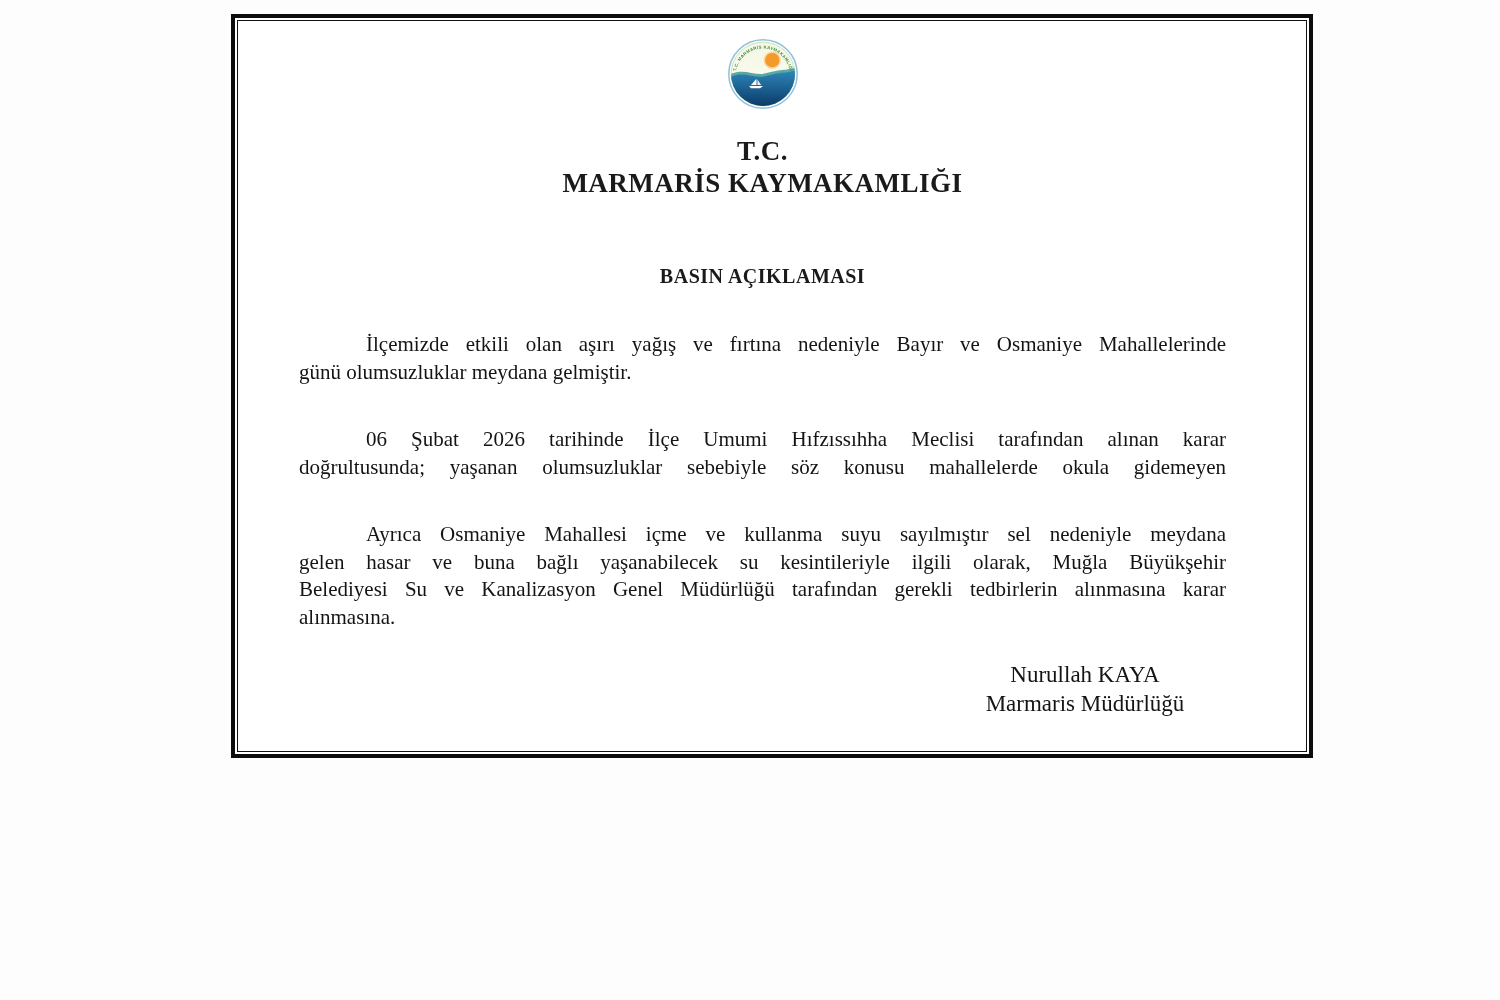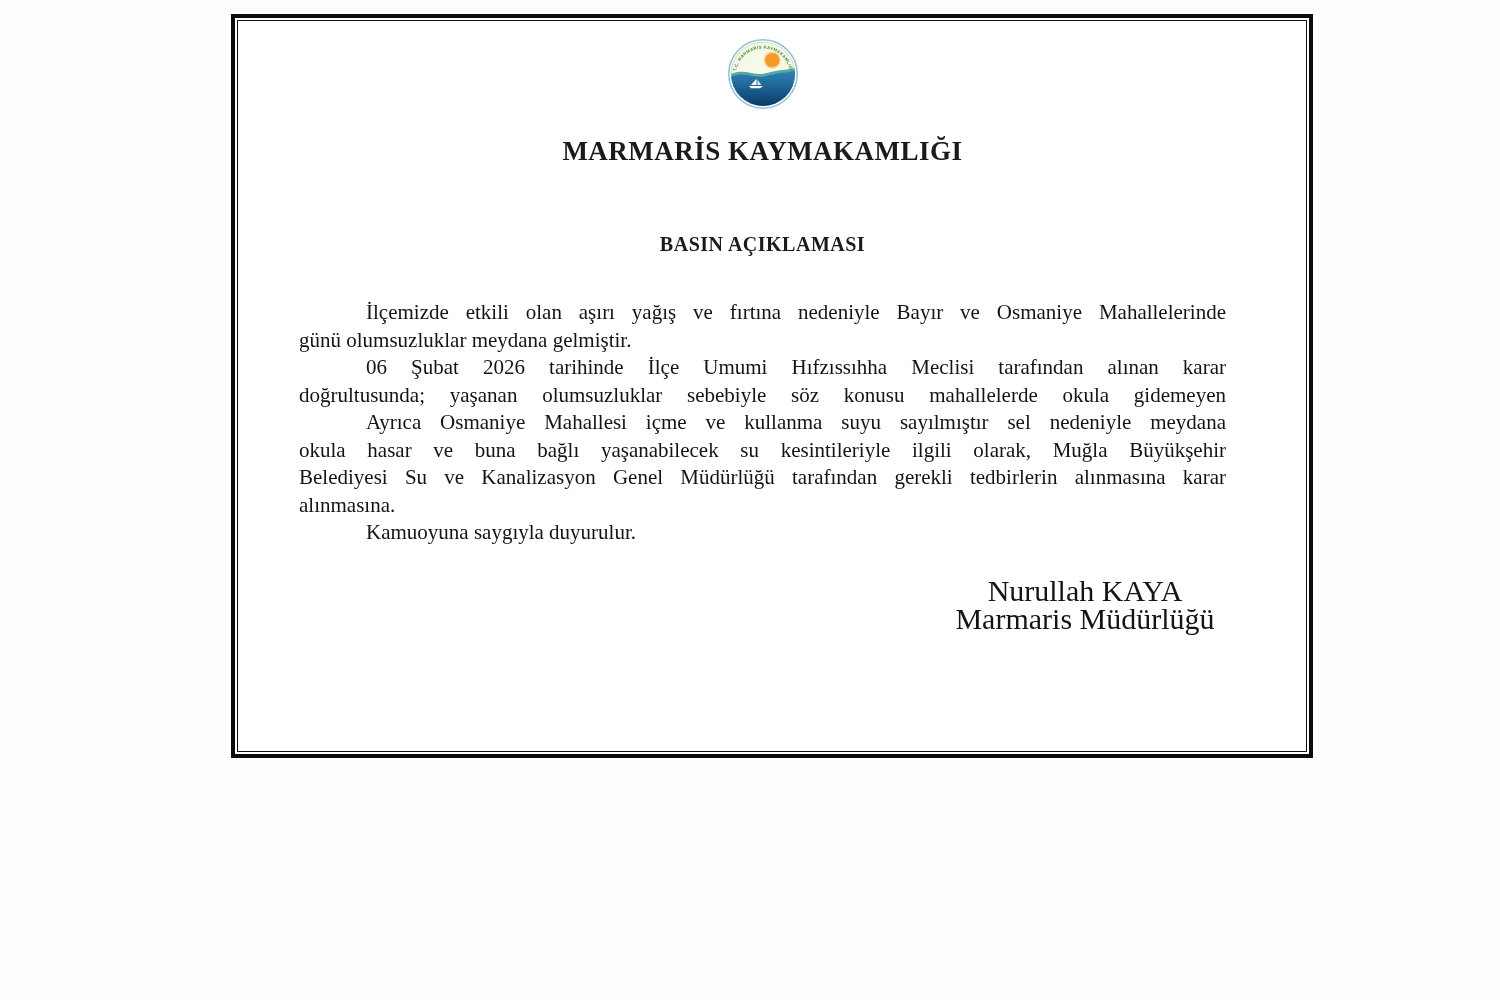--- a/index.html
+++ b/index.html
@@ -39,30 +39,30 @@
   .logo-wrap { margin-top: 16px; text-align: center; height: 74px; }
   .logo-wrap svg { width: 74px; height: 74px; }
 
   .hdr { text-align: center; font-weight: bold; }
   .hdr-main { margin-top: 24px; font-size: 27px; line-height: 32px; letter-spacing: 0.5px; }
   .doc-title { margin-top: 62px; text-align: center; font-weight: bold; font-size: 20px; line-height: 30px; letter-spacing: 0.5px; }
 
   .body-text { margin-top: 40px; font-size: 21px; line-height: 27.5px; color: #141414; }
   .bl { white-space: nowrap; }
   .jl { text-align: justify; text-align-last: justify; word-spacing: 1px; white-space: normal; }
-  .il { padding-left: 67px; }
+  .il { padding-left: 67px; margin-top: 40px; }
   .ll { text-align: left; text-align-last: left; }
 
   .signature {
     margin-top: 30px;
     margin-left: auto;
     margin-right: 0;
     width: 282px;
     text-align: center;
-    font-size: 30px;
+    font-size: 23px;
     line-height: 28.5px;
     color: #141414;
   }
 </style>
 </head>
 <body>
 
 <div class="canvas">
   <div class="doc">
     <div class="doc-inner">
@@ -100,38 +100,38 @@
           <text font-size="4.6" fill="#3f8a3c" font-weight="bold" letter-spacing="0.4" font-family="Liberation Sans, sans-serif">
             <textPath href="#arcTop" startOffset="50%" text-anchor="middle">T.C. MARMARİS KAYMAKAMLIĞI</textPath>
           </text>
           <text font-size="4" fill="#3f8a3c" letter-spacing="1.2" font-family="Liberation Sans, sans-serif">
             <textPath href="#arcBot" startOffset="50%" text-anchor="middle">· · · · ·</textPath>
           </text>
         </svg>
       </div>
 
       <div class="hdr hdr-main">
+        <div>T.C.</div>
         <div>MARMARİS KAYMAKAMLIĞI</div>
       </div>
 
       <div class="doc-title">BASIN AÇIKLAMASI</div>
 
       <div class="body-text">
         <div class="bl jl il">İlçemizde etkili olan aşırı yağış ve fırtına nedeniyle Bayır ve Osmaniye Mahallelerinde</div>
         <div class="bl ll">günü olumsuzluklar meydana gelmiştir.</div>
 
         <div class="bl jl il">06 Şubat 2026 tarihinde İlçe Umumi Hıfzıssıhha Meclisi tarafından alınan karar</div>
         <div class="bl jl">doğrultusunda; yaşanan olumsuzluklar sebebiyle söz konusu mahallelerde okula gidemeyen</div>
 
         <div class="bl jl il">Ayrıca Osmaniye Mahallesi içme ve kullanma suyu sayılmıştır sel nedeniyle meydana</div>
-        <div class="bl jl">okula hasar ve buna bağlı yaşanabilecek su kesintileriyle ilgili olarak, Muğla Büyükşehir</div>
+        <div class="bl jl">gelen hasar ve buna bağlı yaşanabilecek su kesintileriyle ilgili olarak, Muğla Büyükşehir</div>
         <div class="bl jl">Belediyesi Su ve Kanalizasyon Genel Müdürlüğü tarafından gerekli tedbirlerin alınmasına karar</div>
         <div class="bl ll">alınmasına.</div>
 
-        <div class="bl ll il">Kamuoyuna saygıyla duyurulur.</div>
       </div>
 
       <div class="signature">
         <div>Nurullah KAYA</div>
         <div>Marmaris Müdürlüğü</div>
       </div>
 
     </div>
   </div>
 </div>

